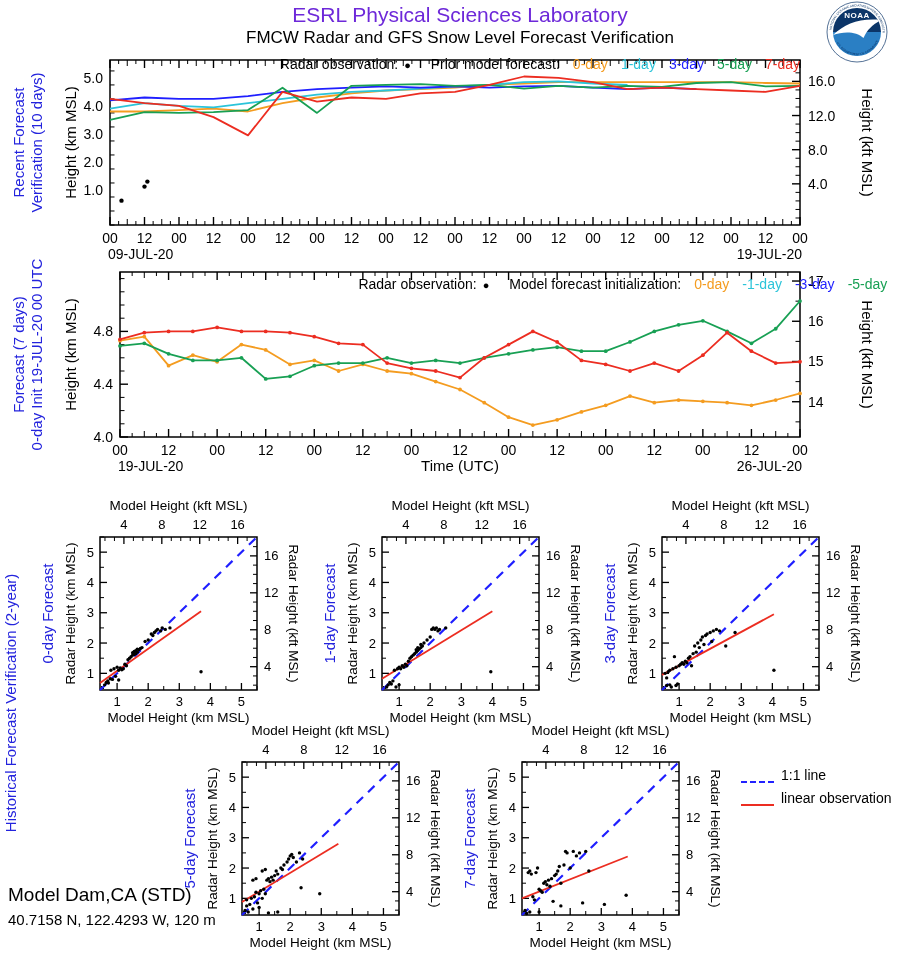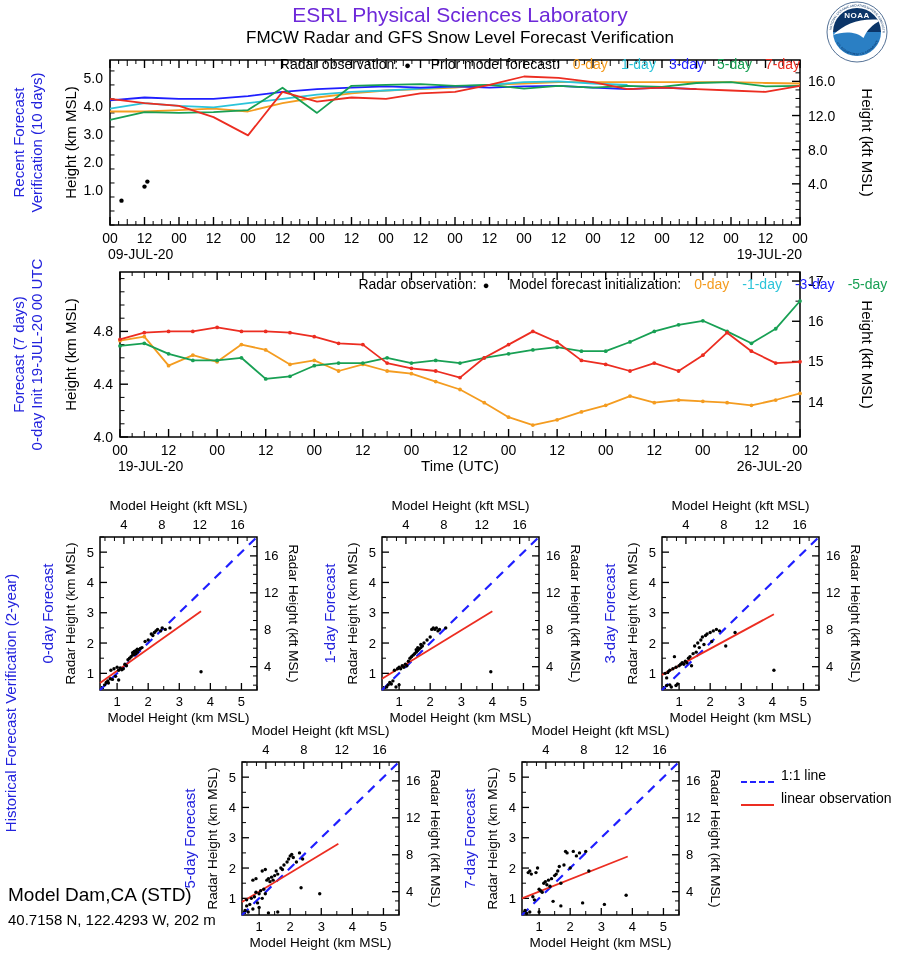--- a/index.html
+++ b/index.html
@@ -1197,15 +1197,15 @@
       <span class="samp samp-dash"></span>
       <span>1:1 line</span>
     </div>
     <div class="row">
       <span class="samp samp-solid"></span>
       <span>linear observation</span>
     </div>
   </div>
 
   <div class="station-name">Model Dam,CA (STD)</div>
-  <div class="station-coords">40.7158 N, 122.4293 W, 202 m</div>
+  <div class="station-coords">40.7158 N, 122.4293 W, 120 m</div>
 
 </div>
 
 </body></html>

